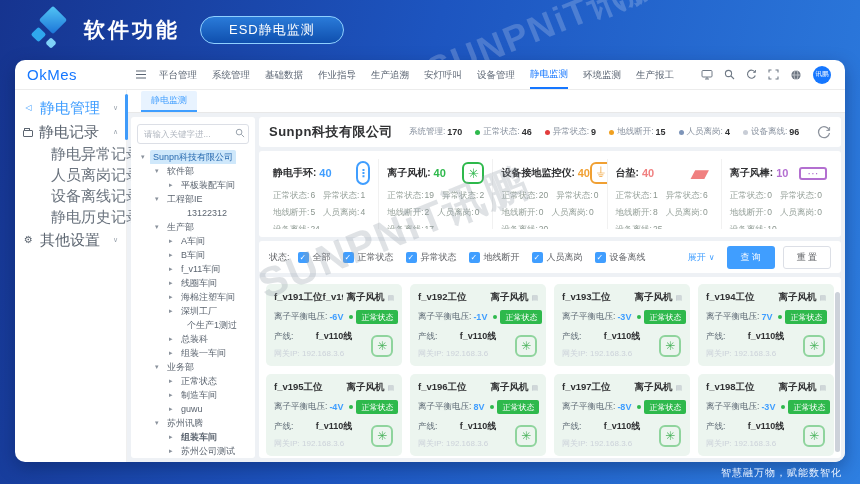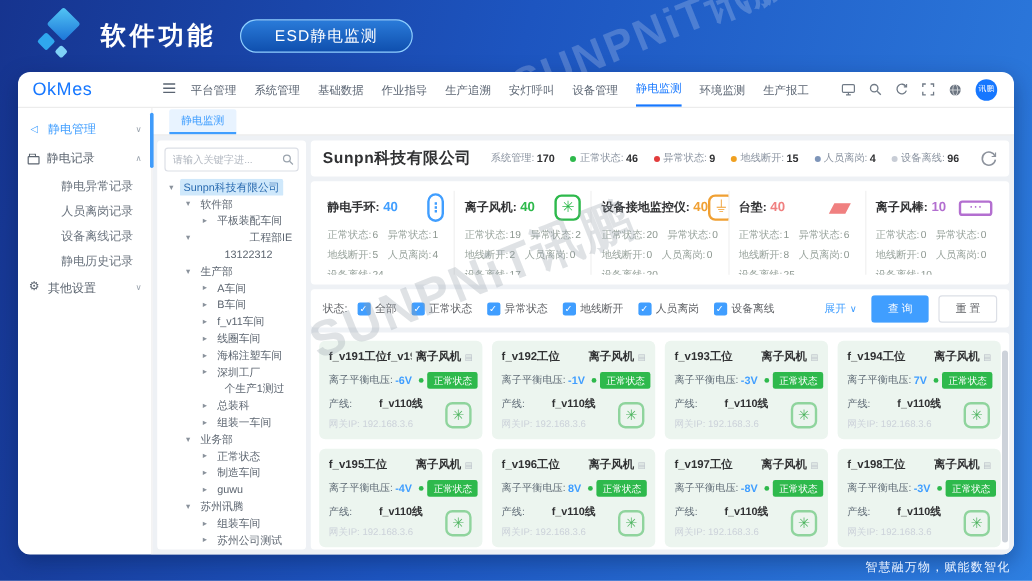--- a/index.html
+++ b/index.html
@@ -29,21 +29,21 @@
   .navitem.active{color:#1677ff;border-bottom:2px solid #1677ff}
   .winicons{display:flex;align-items:center;gap:11px;margin:0 4px 0 10px}
   .winicons svg{display:block}
   .avatar{width:18px;height:18px;border-radius:50%;background:#1677ff;color:#fff;font-size:6.5px;
           display:flex;align-items:center;justify-content:center;letter-spacing:0}
 
   .appbody{display:flex;height:372px}
 
   
   .sidebar{width:112px;border-right:1px solid #f0f0f0;padding-top:6px;position:relative;flex:none}
-  .sideitem{display:flex;align-items:center;height:24px;padding:0 8px;font-size:10px;color:#5c6570;cursor:pointer}
+  .sideitem{display:flex;align-items:center;height:24px;padding:0 8px;font-size:15px;color:#5c6570;cursor:pointer}
   .sideitem .slabel{flex:1;margin-left:6px;white-space:nowrap}
   .sideitem.blue{color:#409eff}
   .sideitem.sub{padding-left:30px;height:21px;color:#6a737e}
   .sicon{width:11px;height:9px;position:relative;flex:none;font-style:normal;color:inherit;
          display:flex;align-items:center;justify-content:center}
   .i-speaker::before{content:"◁";font-size:8px;line-height:1}
   .i-gear::before{content:"⚙";font-size:10px;line-height:1}
   .i-folder{border:1px solid currentColor;border-radius:1px;width:10px;height:7px;margin-top:2px}
   .i-folder::before{content:"";position:absolute;width:4px;height:2px;border:1px solid currentColor;
         border-bottom:none;top:-3px;left:0;border-radius:1px 1px 0 0}
@@ -104,21 +104,21 @@
 
   
   .filter{height:32px;flex:none;display:flex;align-items:center;padding:0 10px;font-size:9px;color:#606266}
   .checks{display:flex;gap:12px;margin-left:8px}
   .check{display:flex;align-items:center;gap:4px;cursor:pointer;white-space:nowrap}
   .cb{width:11px;height:11px;background:#409eff;border-radius:2px;position:relative;flex:none}
   .cb::before{content:"✓";color:#fff;font-size:8px;position:absolute;left:2px;top:0px;line-height:11px}
   .expand{margin-left:auto;color:#409eff;cursor:pointer}
   .expchev{color:#409eff;font-size:8px;margin:0 12px 0 3px;font-style:normal}
   .expchev::before{content:"∨"}
-  .btn{font-size:9px;padding:4px 13px;border-radius:3px;border:1px solid transparent;cursor:pointer;font-family:Liberation Sans, sans-serif}
+  .btn{font-size:9px;padding:4px 13px;border-radius:3px;border:1px solid transparent;cursor:pointer;font-family:Liberation Serif, serif}
   .btn.primary{background:#409eff;color:#fff;margin-right:8px}
   .btn.plain{background:#fff;border-color:#dcdfe6;color:#606266}
 
   
   .stations{flex:1;padding:7px;display:grid;grid-template-columns:repeat(4,1fr);gap:8px;overflow:hidden}
   .stcard{background:#ecf5ef;border-radius:5px;padding:7px 8px;position:relative;min-width:0;cursor:pointer}
   .strow1{display:flex;align-items:baseline;gap:3px;min-width:0}
   .stname{font-size:9.5px;color:#303133;white-space:nowrap;overflow:hidden;flex:0 1 auto;min-width:0}
   .sttype{font-size:9.5px;color:#303133;white-space:nowrap;margin-left:auto;flex:none}
   .sttag{font-size:7px;color:#b8bec6;font-style:normal;flex:none}
@@ -311,21 +311,21 @@
                 <div class="tnode" style="padding-left: 20px;">
                   <i class="tarrow a-down"></i>
                   <span class="tlabel">软件部</span>
                 </div>
 
                 <div class="tnode" style="padding-left: 34px;">
                   <i class="tarrow a-right"></i>
                   <span class="tlabel">平板装配车间</span>
                 </div>
 
-                <div class="tnode" style="padding-left: 20px; gap: 41px;">
+                <div class="tnode" style="padding-left: 20px;">
                   <i class="tarrow a-down"></i>
                   <span class="tlabel">工程部IE</span>
                 </div>
 
                 <div class="tnode" style="padding-left: 40px;">
                   <i class="tarrow a-none"></i>
                   <span class="tlabel">13122312</span>
                 </div>
 
                 <div class="tnode" style="padding-left: 20px;">
@@ -396,21 +396,21 @@
                 <div class="tnode" style="padding-left: 34px;">
                   <i class="tarrow a-right"></i>
                   <span class="tlabel">guwu</span>
                 </div>
 
                 <div class="tnode" style="padding-left: 20px;">
                   <i class="tarrow a-down"></i>
                   <span class="tlabel">苏州讯腾</span>
                 </div>
 
-                <div class="tnode" style="padding-left: 34px;">
+                <div class="tnode" style="padding-left: 34px; font-weight: bold;">
                   <i class="tarrow a-right"></i>
                   <span class="tlabel">组装车间</span>
                 </div>
 
                 <div class="tnode" style="padding-left: 34px;">
                   <i class="tarrow a-right"></i>
                   <span class="tlabel">苏州公司测试</span>
                 </div>
               </div>
           </div>

